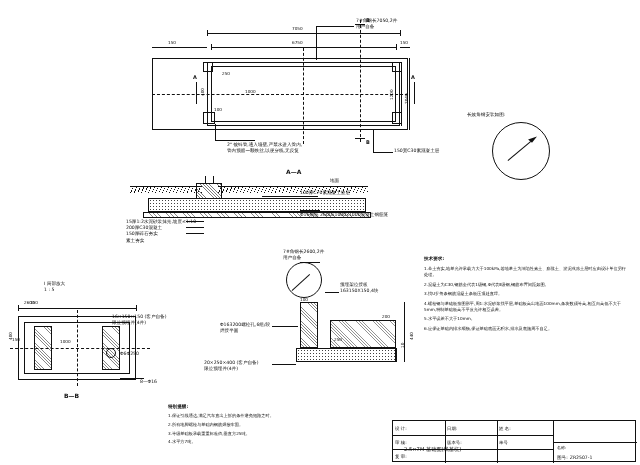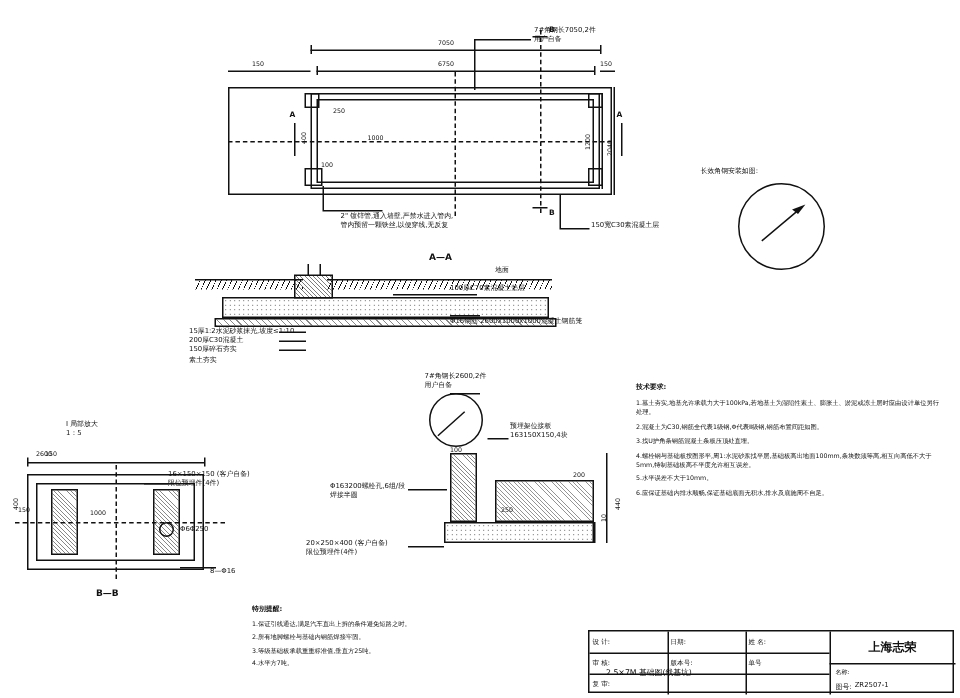--- a/index.html
+++ b/index.html
@@ -266,21 +266,20 @@
     <div class="cell" style="left:0;top:0;width:52px;height:14px;">设 计:</div>
     <div class="cell" style="left:0;top:14px;width:52px;height:14px;">审 核:</div>
     <div class="cell" style="left:0;top:28px;width:52px;height:14px;">复 审:</div>
 
     <div class="cell" style="left:52px;top:0;width:52px;height:14px;">日期:</div>
     <div class="cell" style="left:52px;top:14px;width:52px;height:14px;">版本号:</div>
 
     <div class="cell" style="left:104px;top:0;width:56px;height:14px;">姓  名:</div>
     <div class="cell" style="left:104px;top:14px;width:56px;height:14px;">单号</div>
 
-    <div class="cell center" style="left:160px;top:0;width:84px;height:21px;font-size:8px;font-weight:bold;justify-content:center;padding:0;">上海志荣</div>
     <div class="cell" style="left:162px;top:21px;width:82px;height:10px;font-size:4px;">名称:</div>
     <div class="cell" style="left:162px;top:31px;width:82px;height:11px;font-size:4.6px;">
       <span>图号:</span>
       <span style="width:2px;"></span>
       <span>ZR2507-1</span>
     </div>
   </div>
 
   <div class="txt" style="left:404px;top:446px;font-size:5.2px;">2.5×7M 基础图(线基坑)</div>
 

